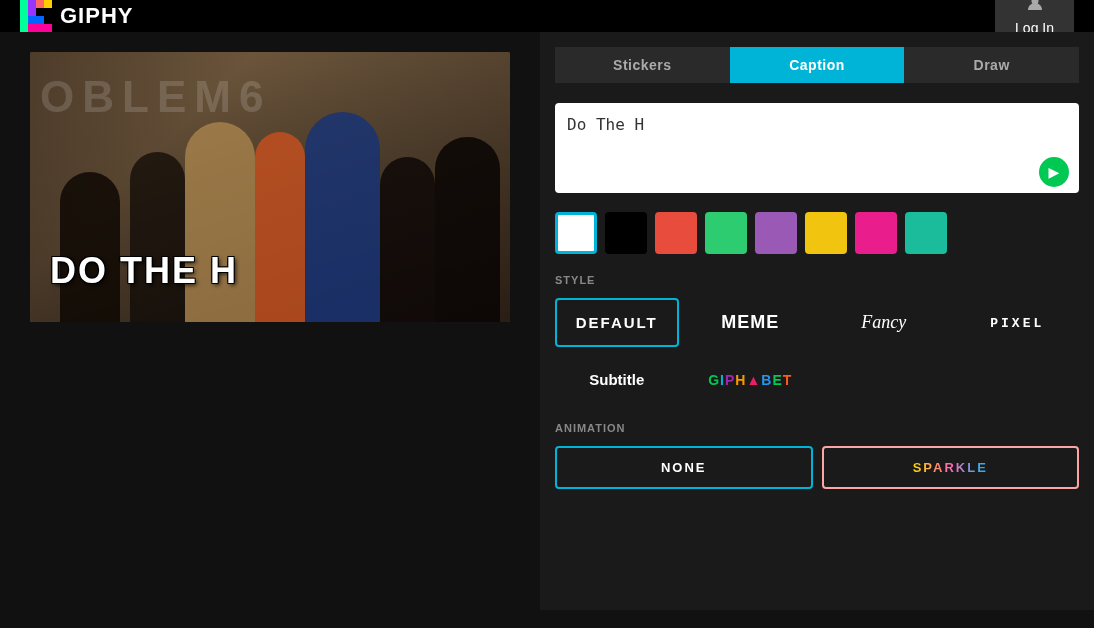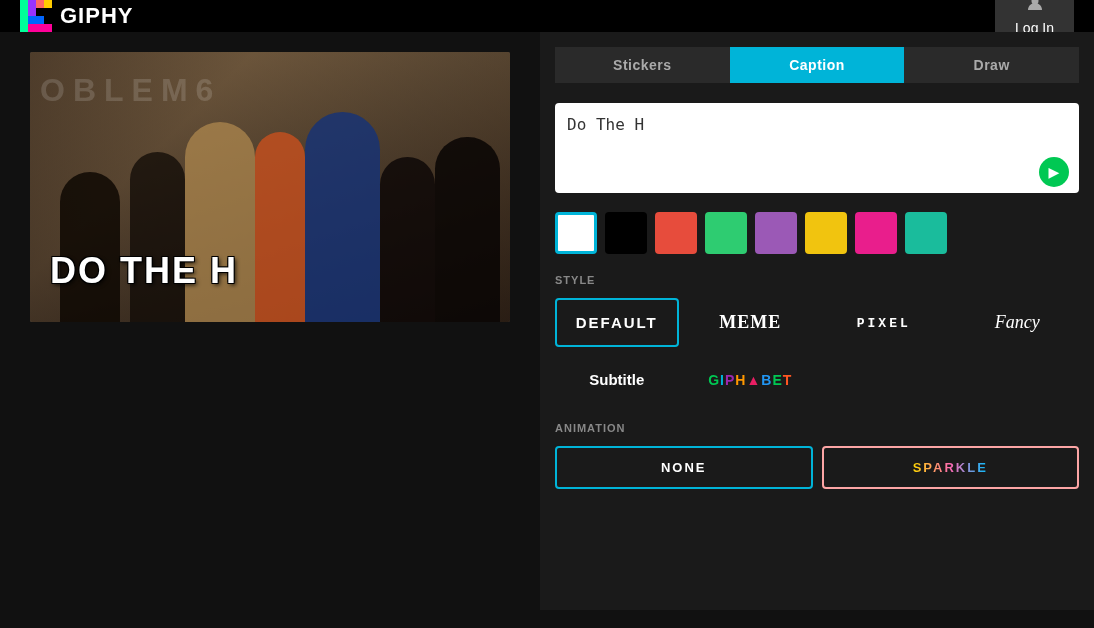--- a/index.html
+++ b/index.html
@@ -207,21 +207,21 @@
     }
     .style-default {
       font-size: 15px;
       font-weight: 900;
       letter-spacing: 2px;
       color: #fff;
     }
     .style-meme {
       font-size: 18px;
       font-weight: 900;
-      font-family: Liberation Serif, serif;
+      font-family: Liberation Sans, sans-serif;
       color: #fff;
       letter-spacing: 1px;
     }
     .style-pixel {
       font-size: 13px;
       font-weight: 700;
       letter-spacing: 3px;
       font-family: 'Courier New', monospace;
       color: #fff;
     }
@@ -287,21 +287,21 @@
 
 <div class="main">
 
   <div class="gif-panel">
     <div class="gif-container">
 
       <div class="gif-bg"></div>
 
       <div style="position:absolute;bottom:0;left:0;right:0;height:100%;background:linear-gradient(to bottom, rgba(60,40,20,0.4) 0%, rgba(20,10,5,0.6) 100%);"></div>
 
-      <div style="position:absolute;top:20px;left:0;right:0;font-size:32px;font-weight:900;color:rgba(255,255,255,0.15);letter-spacing:8px;text-align:left;padding-left:10px;">OBLEM6</div>
+      <div style="position:absolute;top:20px;left:0;right:0;font-size:44px;font-weight:900;color:rgba(255,255,255,0.15);letter-spacing:8px;text-align:left;padding-left:10px;">OBLEM6</div>
 
       <div style="position:absolute;bottom:0;left:30px;width:60px;height:150px;background:rgba(10,5,0,0.8);border-radius:30px 30px 0 0;"></div>
       <div style="position:absolute;bottom:0;left:100px;width:55px;height:170px;background:rgba(15,10,5,0.75);border-radius:28px 28px 0 0;"></div>
       <div style="position:absolute;bottom:0;left:155px;width:70px;height:200px;background:rgba(180,140,80,0.7);border-radius:35px 35px 0 0;"></div>
       <div style="position:absolute;bottom:0;left:225px;width:50px;height:190px;background:rgba(200,80,30,0.8);border-radius:25px 25px 0 0;"></div>
       <div style="position:absolute;bottom:0;left:275px;width:75px;height:210px;background:rgba(20,50,120,0.8);border-radius:38px 38px 0 0;"></div>
       <div style="position:absolute;bottom:0;left:350px;width:55px;height:165px;background:rgba(10,5,5,0.8);border-radius:28px 28px 0 0;"></div>
       <div style="position:absolute;bottom:0;left:405px;width:65px;height:185px;background:rgba(8,5,3,0.85);border-radius:32px 32px 0 0;"></div>
 
       <div class="caption-overlay">DO THE H</div>
@@ -339,25 +339,25 @@
 
       <button class="style-option selected" style="border-color: #00b4d8;">
         <span class="style-default">DEFAULT</span>
       </button>
 
       <button class="style-option">
         <span class="style-meme">MEME</span>
       </button>
 
       <button class="style-option">
+        <span class="style-fancy">Fancy</span>
+      </button>
+
+      <button class="style-option">
         <span class="style-pixel">PIXEL</span>
-      </button>
-
-      <button class="style-option">
-        <span class="style-fancy">Fancy</span>
       </button>
 
       <button class="style-option">
         <span class="style-subtitle">Subtitle</span>
       </button>
 
       <button class="style-option">
         <span style="font-size:14px;font-weight:900;letter-spacing:1px;">
           <span style="color:#00c853;">G</span><span style="color:#00b4d8;">I</span><span style="color:#9c27b0;">P</span><span style="color:#ff9800;">H</span><span style="color:#e91e63;">▲</span><span style="color:#2196F3;">B</span><span style="color:#00c853;">E</span><span style="color:#ff5722;">T</span>
         </span>

